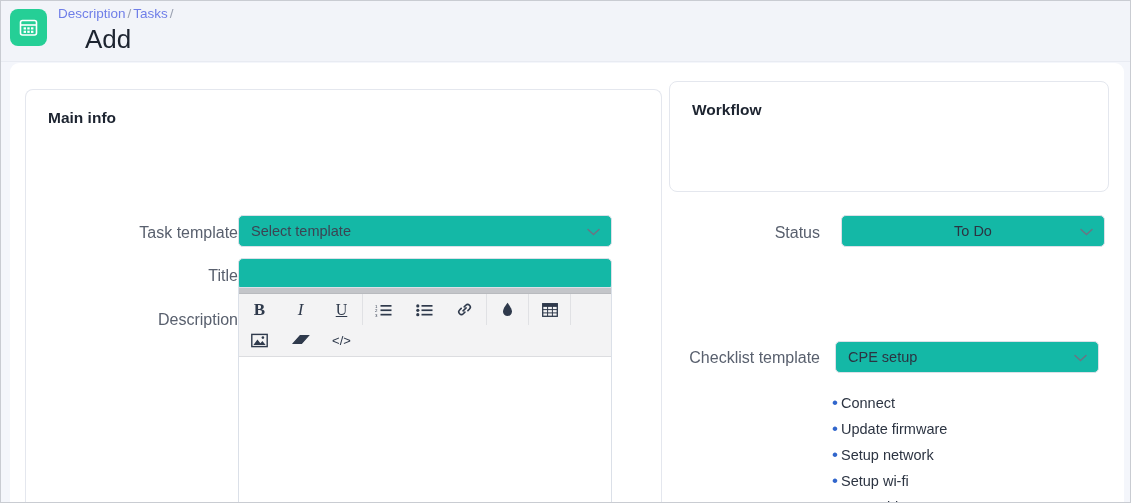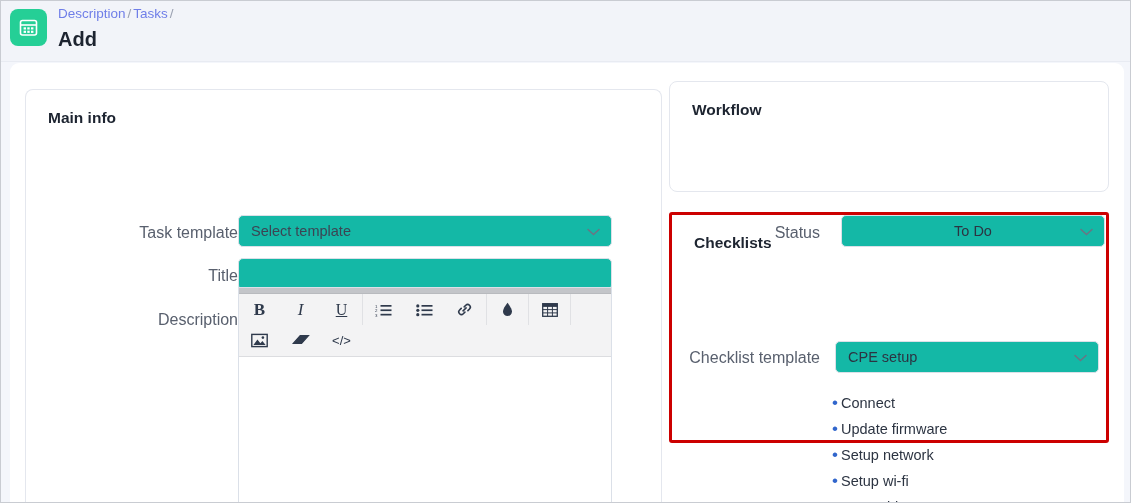--- a/index.html
+++ b/index.html
@@ -58,25 +58,26 @@
     color: #6f7ee8;
     text-decoration: none;
     cursor: pointer;
   }
   .breadcrumb .sep {
     color: #9aa0b0;
     padding: 0 2px;
   }
 
   .page-title {
-    font-size: 20px;
-    font-weight: bold;
+    font-size: 26px;
+    font-weight: normal;
     color: #1d2430;
     line-height: 26px;
     margin-top: 3px;
+    margin-left: 27px;
   }
 
   
   .body-shell {
     position: absolute;
     left: 9px; top: 62px;
     width: 1114px;
     height: 442px;
     background: #ffffff;
     border-radius: 9px 9px 0 0;
@@ -283,23 +284,20 @@
   <div class="body-shell">
 
     <div class="card card-main">
       <div class="card-title">Main info</div>
     </div>
 
     <div class="card card-workflow">
       <div class="card-title">Workflow</div>
     </div>
 
-    <div class="card card-checklists">
-      <div class="card-title">Checklists</div>
-    </div>
 
     <div class="field-label lbl-task-template">Task template</div>
     <div class="control inp-task-template">
       <span>Select template</span>
       <span class="chev">
         <svg width="13" height="8" viewBox="0 0 13 8">
             <path d="M1 1.4 L6.5 6.6 L12 1.4" stroke="#6c7483" stroke-width="1.4" fill="none" stroke-linecap="round"></path>
           </svg>
       </span>
     </div>

